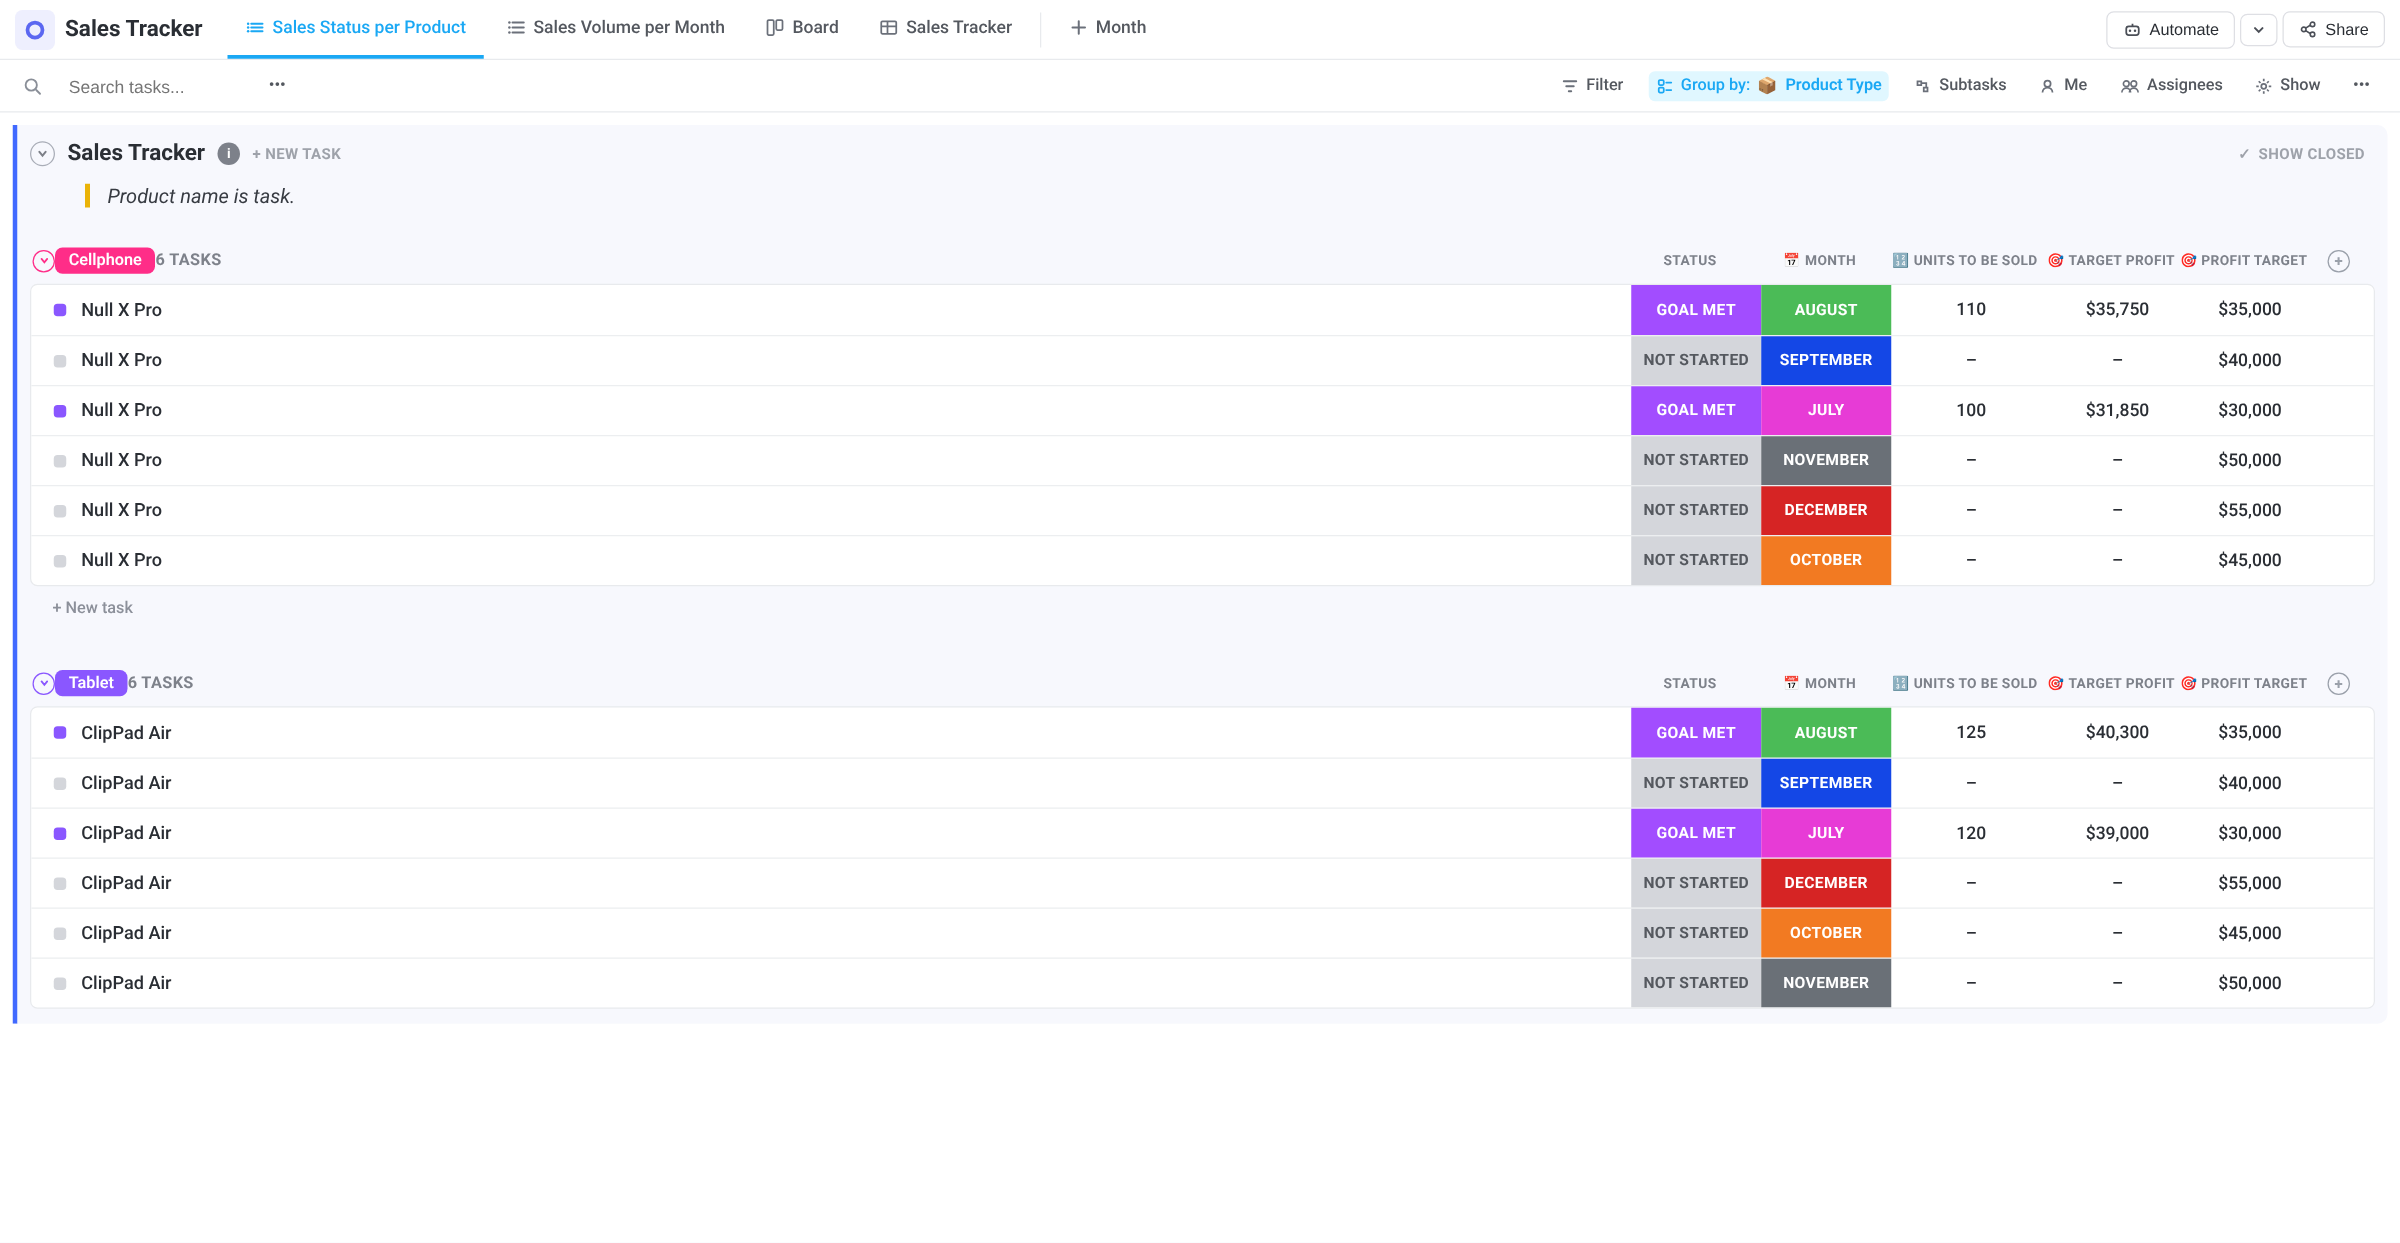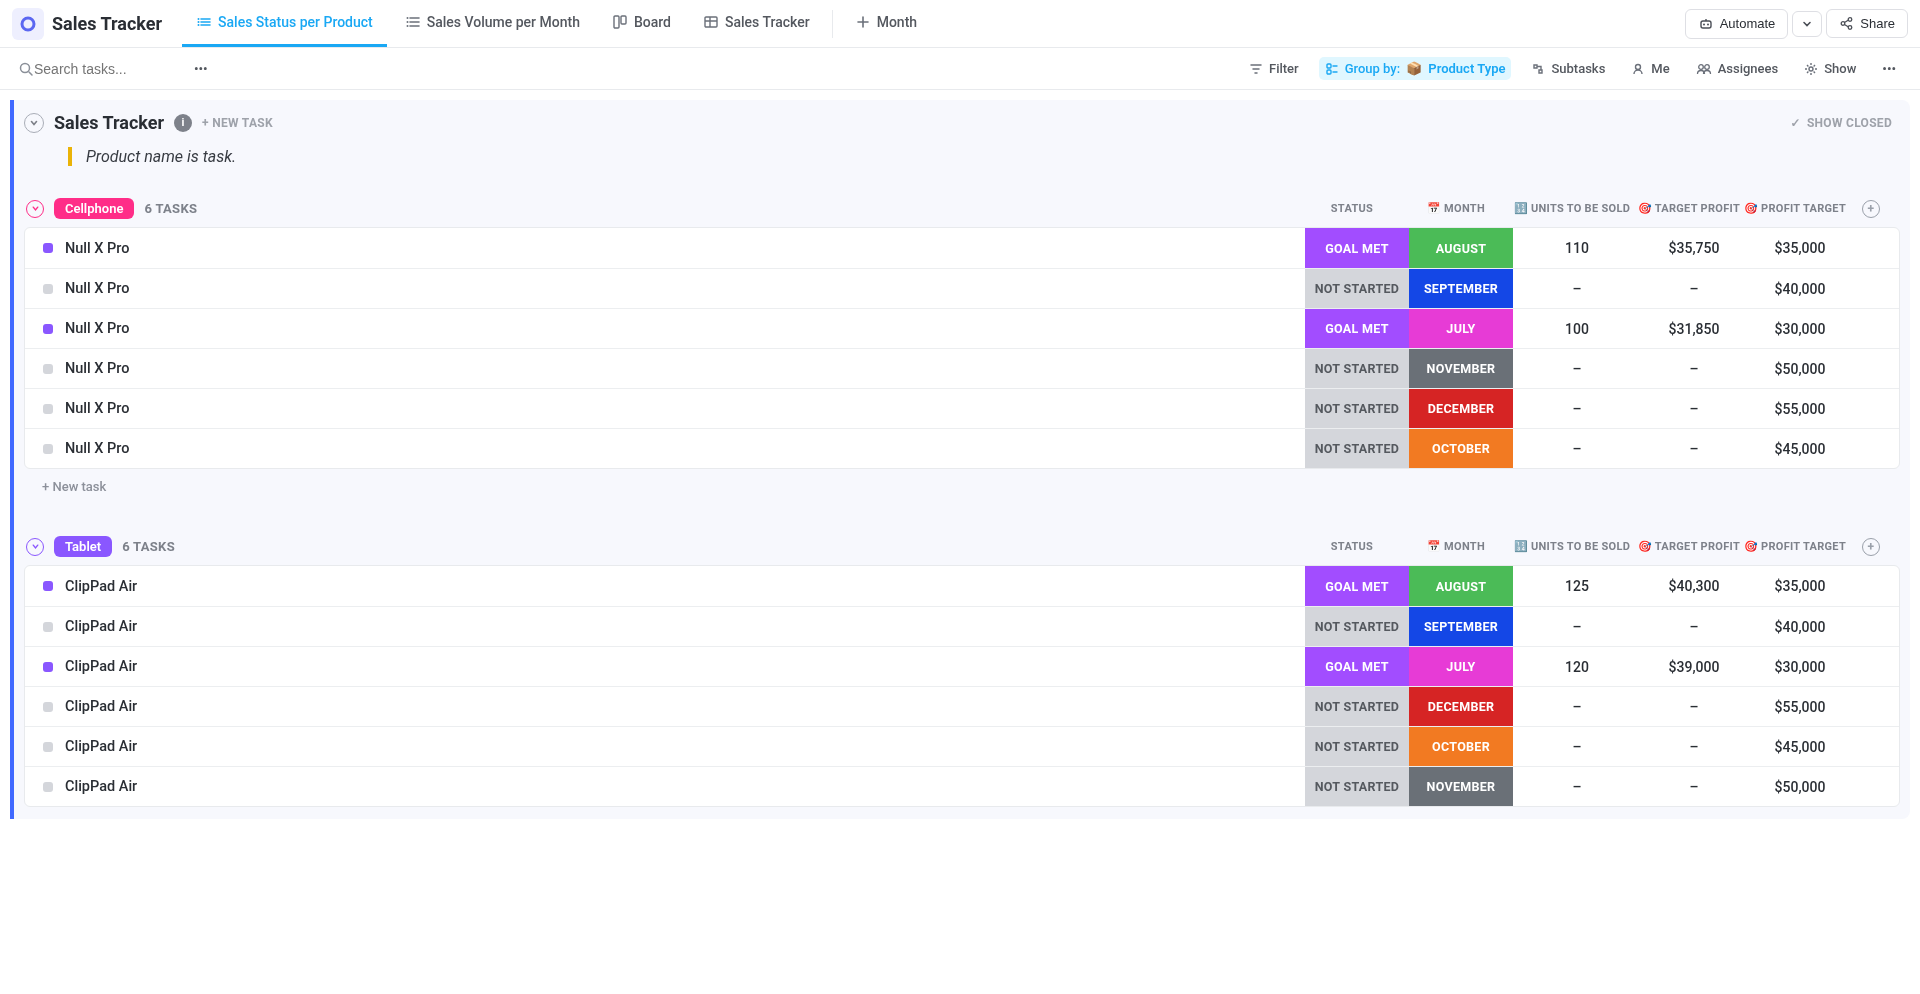--- a/index.html
+++ b/index.html
@@ -12,39 +12,39 @@
 .tab { display: inline-flex; align-items: center; gap: 6px; padding: 0 14px; height: 46px; font-size: 14px; font-weight: 500; color: #54585f; cursor: pointer; border-bottom: 3px solid transparent; position: relative; }
 .tab.active { color: #1aa8f4; border-bottom-color: #1aa8f4; }
 .tab .ticon { width: 16px; height: 16px; display: inline-flex; align-items: center; justify-content: center; }
 .divider-v { width: 1px; height: 28px; background: #e8eaed; margin: 0 4px; }
 .spacer { flex: 1; }
 .btn { display: inline-flex; align-items: center; gap: 6px; padding: 6px 12px; border: 1px solid #dedfe4; border-radius: 6px; background: #fff; font-size: 13px; font-weight: 500; cursor: pointer; color: #2a2e34; }
 .btn.small { padding: 6px 8px; }
 
 
 .toolbar { display: flex; align-items: center; height: 42px; padding: 0 18px; border-bottom: 1px solid #e8eaed; gap: 14px; font-size: 13px; color: #54585f; }
-.toolbar .search-wrap { display: flex; align-items: center; gap: 0; flex: 0 0 auto; }
+.toolbar .search-wrap { display: flex; align-items: center; gap: 21px; flex: 0 0 auto; }
 .toolbar input { border: none; outline: none; font-size: 14px; color: #3b3f46; width: 140px; }
 .toolbar .tbtn { display: inline-flex; align-items: center; gap: 6px; cursor: pointer; padding: 4px 6px; border-radius: 5px; font-weight: 500; }
 .toolbar .groupby { background: #e0f7ff; color: #1aa8f4; }
 .toolbar .groupby .etype { color: #1aa8f4; font-weight: 600; }
 
 
 .page { padding: 0 10px 30px 10px; background:#fff; }
 .block { margin-top: 10px; border-left: 4px solid #4169ff; background: #f7f8fd; border-radius: 0 8px 8px 0; padding-bottom: 6px; }
 .block-head { display: flex; align-items: center; padding: 12px 18px 6px 10px; gap: 10px; }
 .collapse-ico { width: 20px; height: 20px; border-radius: 50%; border: 1.5px solid #a9adb7; display: flex; align-items: center; justify-content: center; color:#7d8088; }
 .block-title { font-size: 18px; font-weight: 700; }
 .info-ico { width: 18px; height: 18px; border-radius: 50%; background: #7d818a; color:#fff; display:flex; align-items:center; justify-content:center; font-size:11px; font-weight:700; }
 .newtask { font-size: 12px; font-weight: 700; color: #9ea2aa; letter-spacing: .3px; }
 .show-closed { font-size: 12px; font-weight: 700; color: #9ea2aa; letter-spacing: .3px; display:flex; align-items:center; gap:6px; }
 .subtitle { margin: 8px 0 12px 54px; padding-left: 14px; border-left: 4px solid #eab308; font-style: italic; font-size: 16px; color: #373b42; }
 
 .group { margin: 26px 10px 6px 10px; }
-.group-head { display: flex; align-items: center; gap: 10px; padding: 6px 6px 8px 2px; }
+.group-head { display: flex; align-items: center; padding: 6px 6px 8px 2px; }
 .collapse-mini { width: 18px; height: 18px; border-radius: 50%; border: 1.5px solid currentColor; display:flex; align-items:center; justify-content:center; }
 .pill { display:inline-flex; align-items:center; padding: 3px 11px; border-radius: 6px; color:#fff; font-size:13px; font-weight:600; }
 .tasks-count { font-size: 13px; font-weight:700; color:#7d818a; letter-spacing:.3px; }
 .cols { display:flex; align-items:center; gap:0; margin-left:auto; font-size:11px; font-weight:700; color:#7d818a; letter-spacing:.3px; }
 .colh { text-align:center; }
 .c-status{ width:104px; } .c-month{ width:104px; } .c-units{ width:128px; } .c-tp1{ width:106px;} .c-tp2{ width:106px;} .c-add{ width:46px; text-align:center;}
 
 .table { background:#fff; border: 1px solid #e8eaed; border-radius: 6px; overflow:hidden; }
 .row { display:flex; align-items:stretch; height:40px; border-top:1px solid #eceef0; }
 .row:first-child { border-top:none; }

